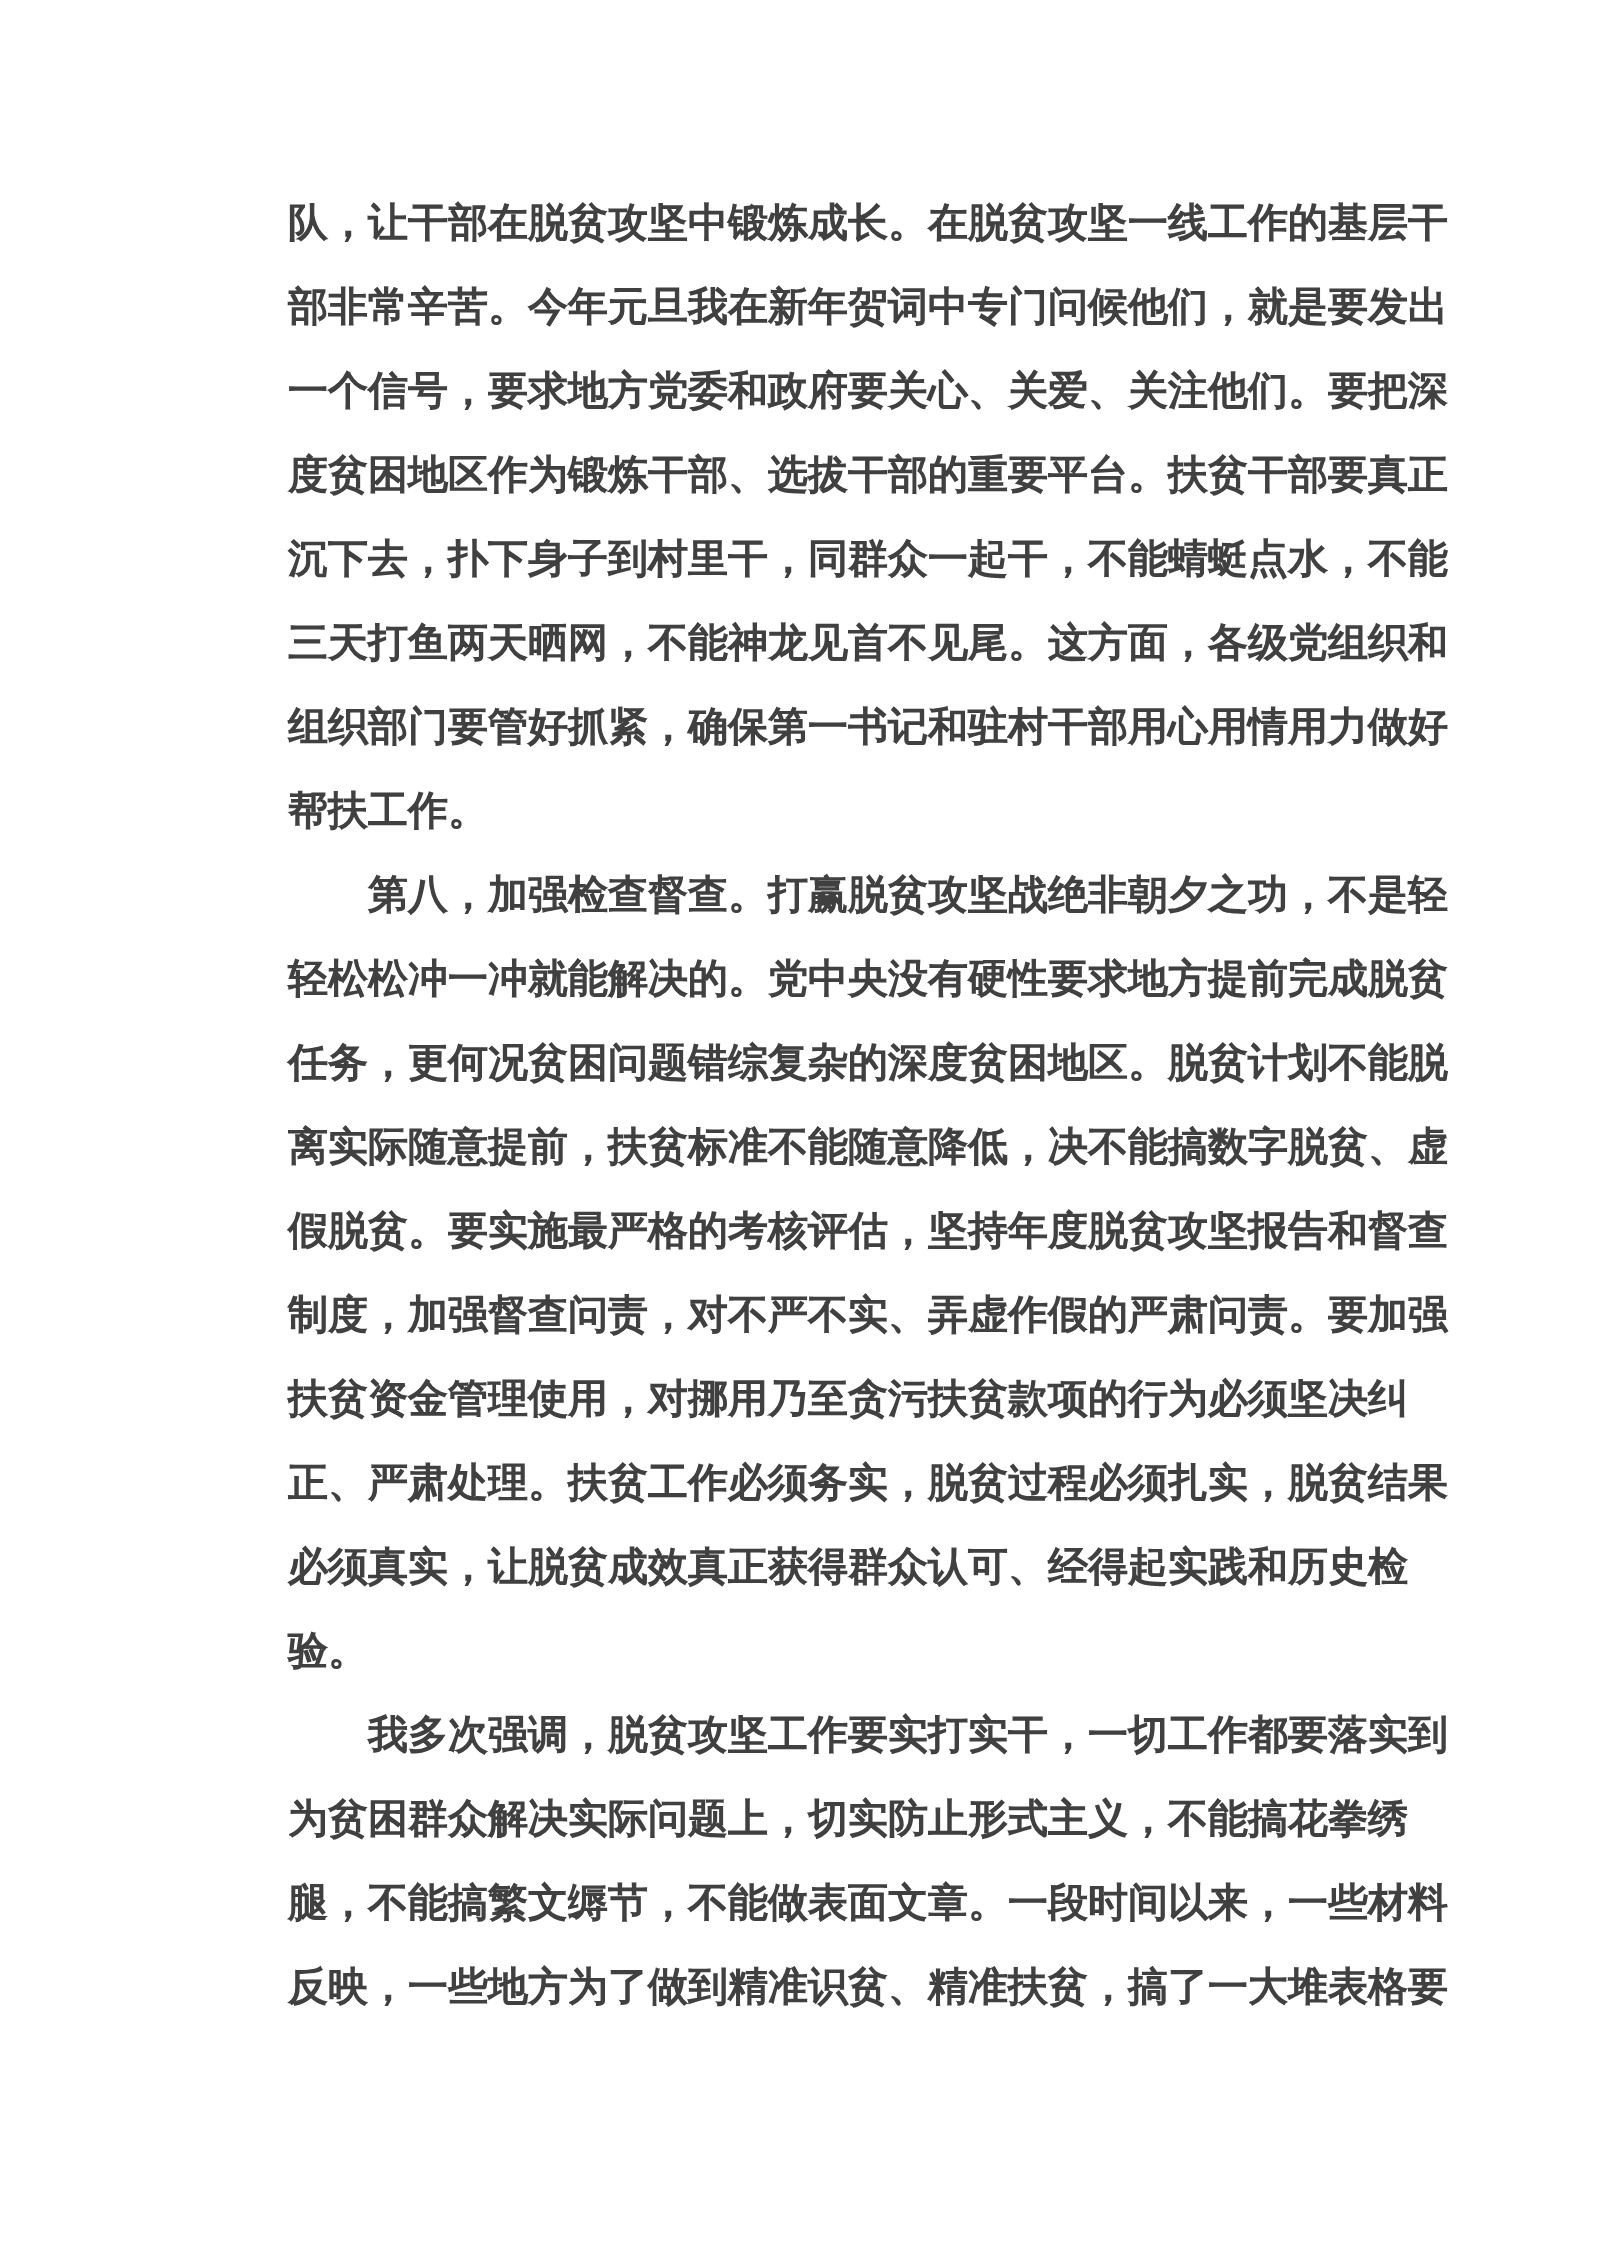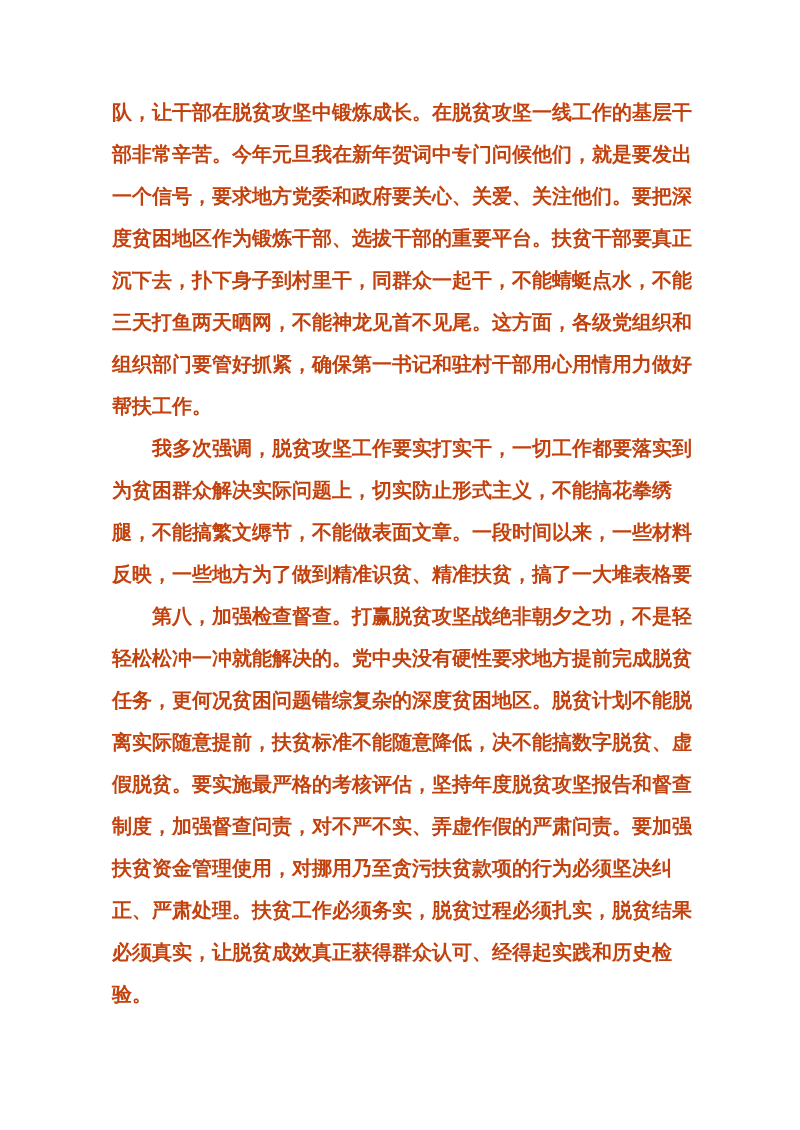--- a/index.html
+++ b/index.html
@@ -38,38 +38,38 @@
     white-space: pre-line; 
   }
   .doc-text p.indent {
     text-indent: 2em; 
   }
 </style>
 </head>
 <body>
 
 <div class="page">
-  <div class="doc-text" style="color: #c2410c;">
+  <div class="doc-text" style="color: #404040; margin-left: 32px;">
 
   <p>队，让干部在脱贫攻坚中锻炼成长。在脱贫攻坚一线工作的基层干
 部非常辛苦。今年元旦我在新年贺词中专门问候他们，就是要发出
 一个信号，要求地方党委和政府要关心、关爱、关注他们。要把深
 度贫困地区作为锻炼干部、选拔干部的重要平台。扶贫干部要真正
 沉下去，扑下身子到村里干，同群众一起干，不能蜻蜓点水，不能
 三天打鱼两天晒网，不能神龙见首不见尾。这方面，各级党组织和
 组织部门要管好抓紧，确保第一书记和驻村干部用心用情用力做好
 帮扶工作。</p>
-      <p class="indent">我多次强调，脱贫攻坚工作要实打实干，一切工作都要落实到
-为贫困群众解决实际问题上，切实防止形式主义，不能搞花拳绣
-腿，不能搞繁文缛节，不能做表面文章。一段时间以来，一些材料
-反映，一些地方为了做到精准识贫、精准扶贫，搞了一大堆表格要</p>
       <p class="indent">第八，加强检查督查。打赢脱贫攻坚战绝非朝夕之功，不是轻
 轻松松冲一冲就能解决的。党中央没有硬性要求地方提前完成脱贫
 任务，更何况贫困问题错综复杂的深度贫困地区。脱贫计划不能脱
 离实际随意提前，扶贫标准不能随意降低，决不能搞数字脱贫、虚
 假脱贫。要实施最严格的考核评估，坚持年度脱贫攻坚报告和督查
 制度，加强督查问责，对不严不实、弄虚作假的严肃问责。要加强
 扶贫资金管理使用，对挪用乃至贪污扶贫款项的行为必须坚决纠
 正、严肃处理。扶贫工作必须务实，脱贫过程必须扎实，脱贫结果
 必须真实，让脱贫成效真正获得群众认可、经得起实践和历史检
 验。</p>
+      <p class="indent">我多次强调，脱贫攻坚工作要实打实干，一切工作都要落实到
+为贫困群众解决实际问题上，切实防止形式主义，不能搞花拳绣
+腿，不能搞繁文缛节，不能做表面文章。一段时间以来，一些材料
+反映，一些地方为了做到精准识贫、精准扶贫，搞了一大堆表格要</p>
     </div>
 </div>
 
 </body></html>

